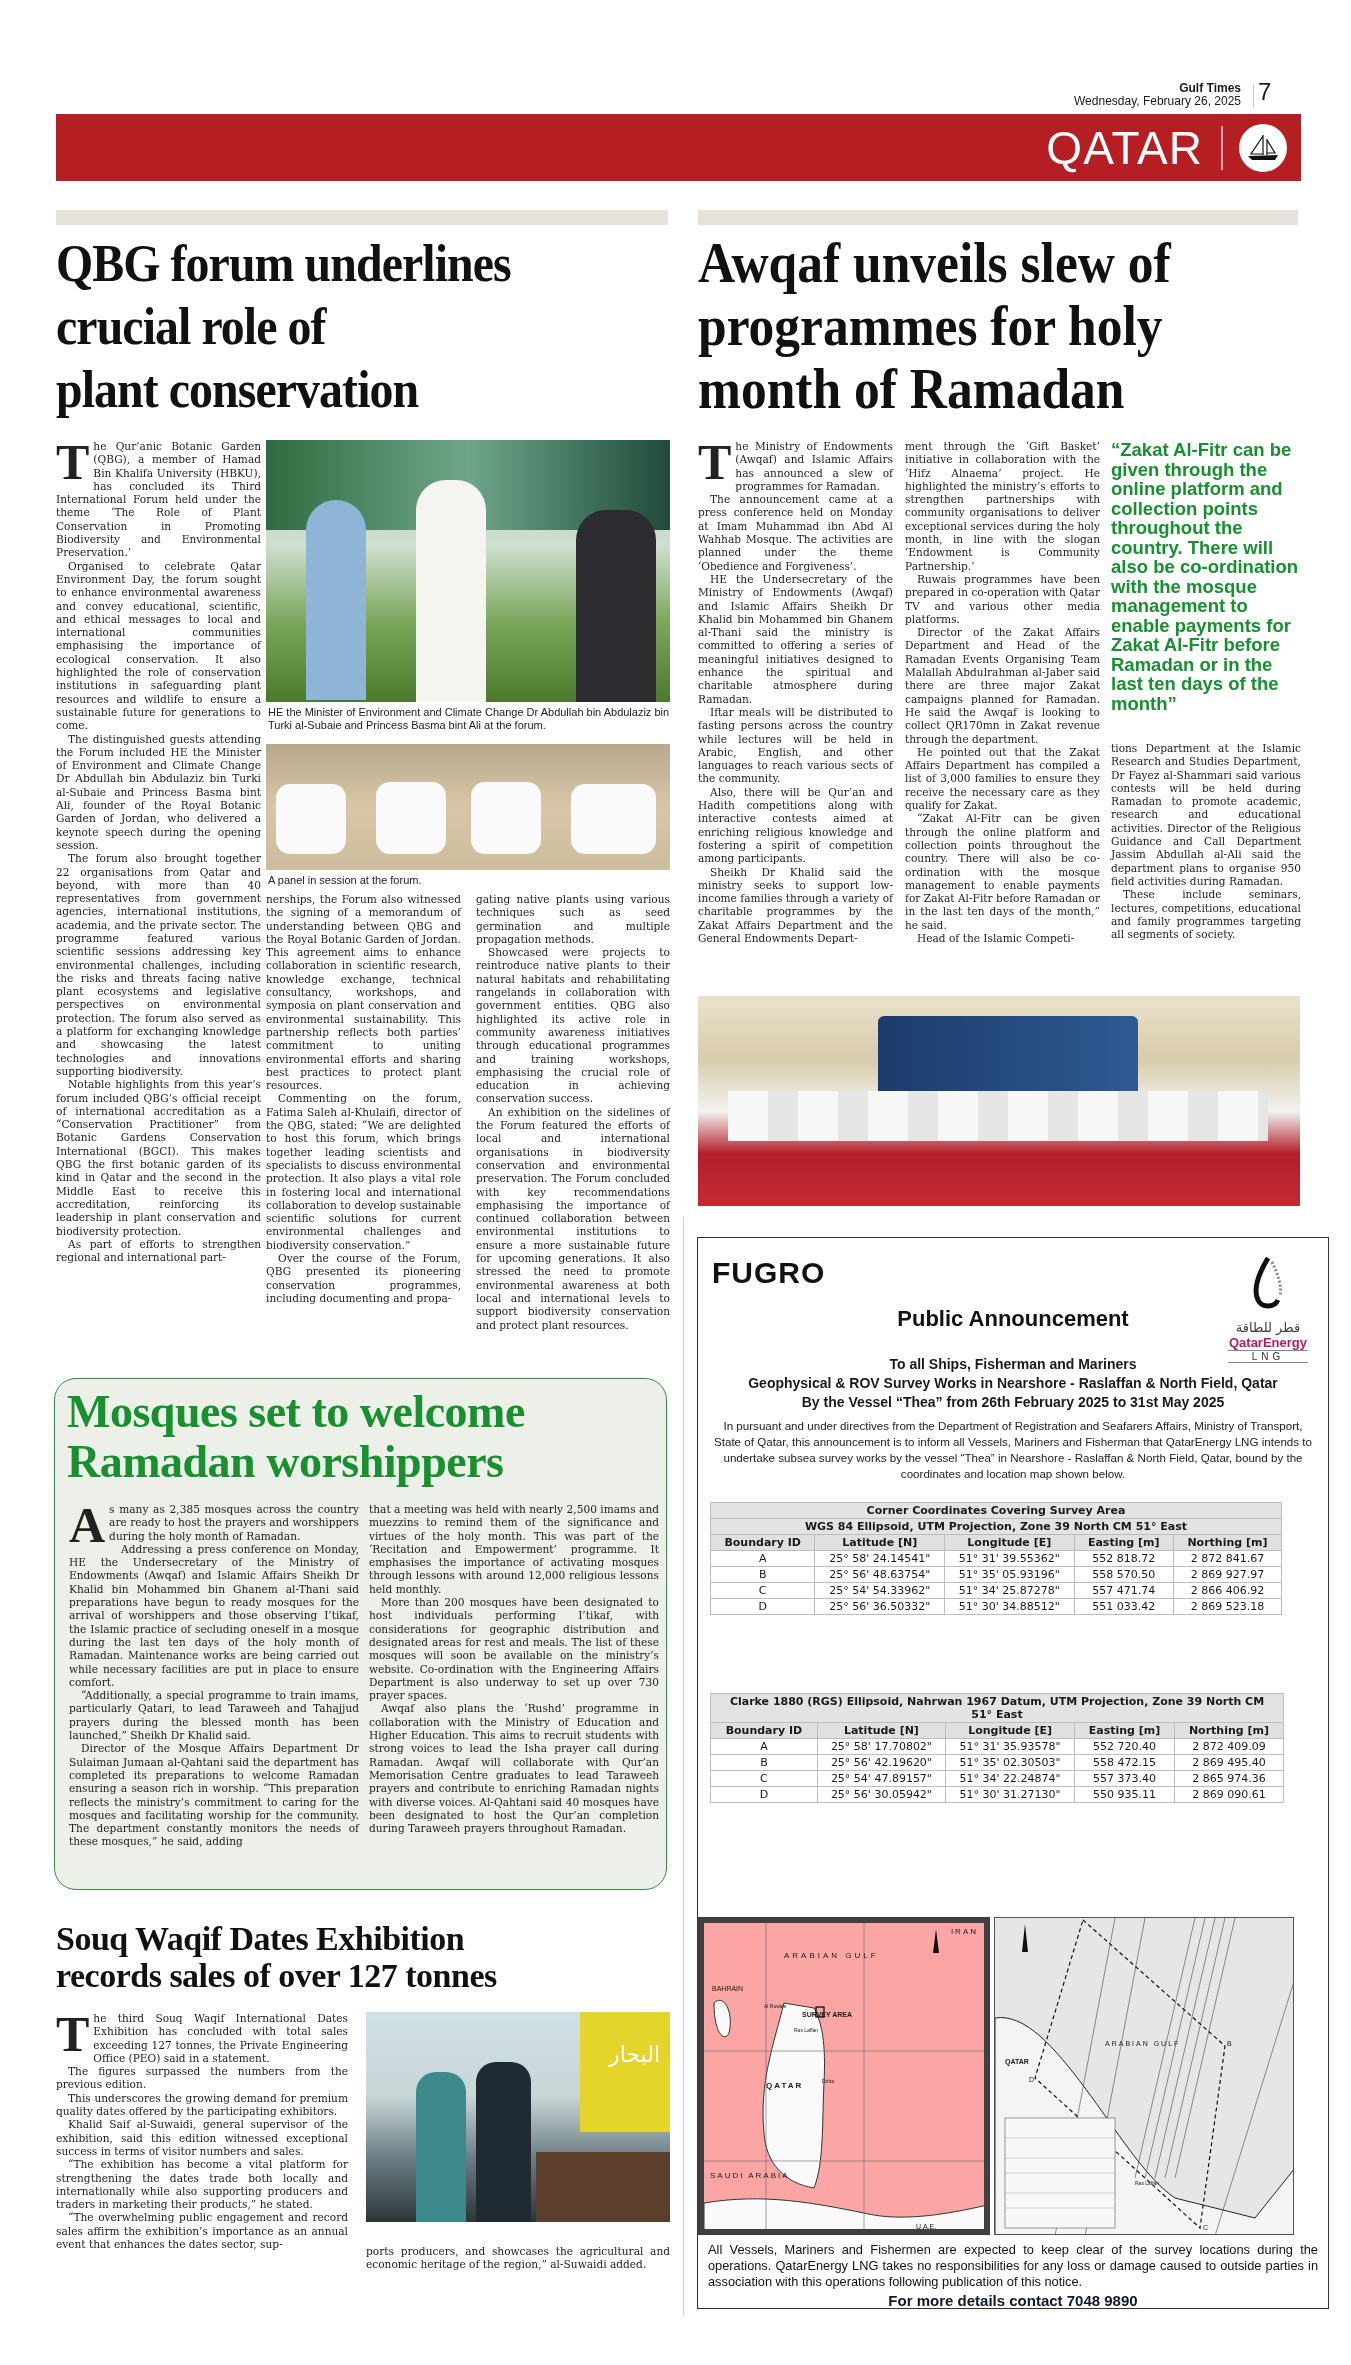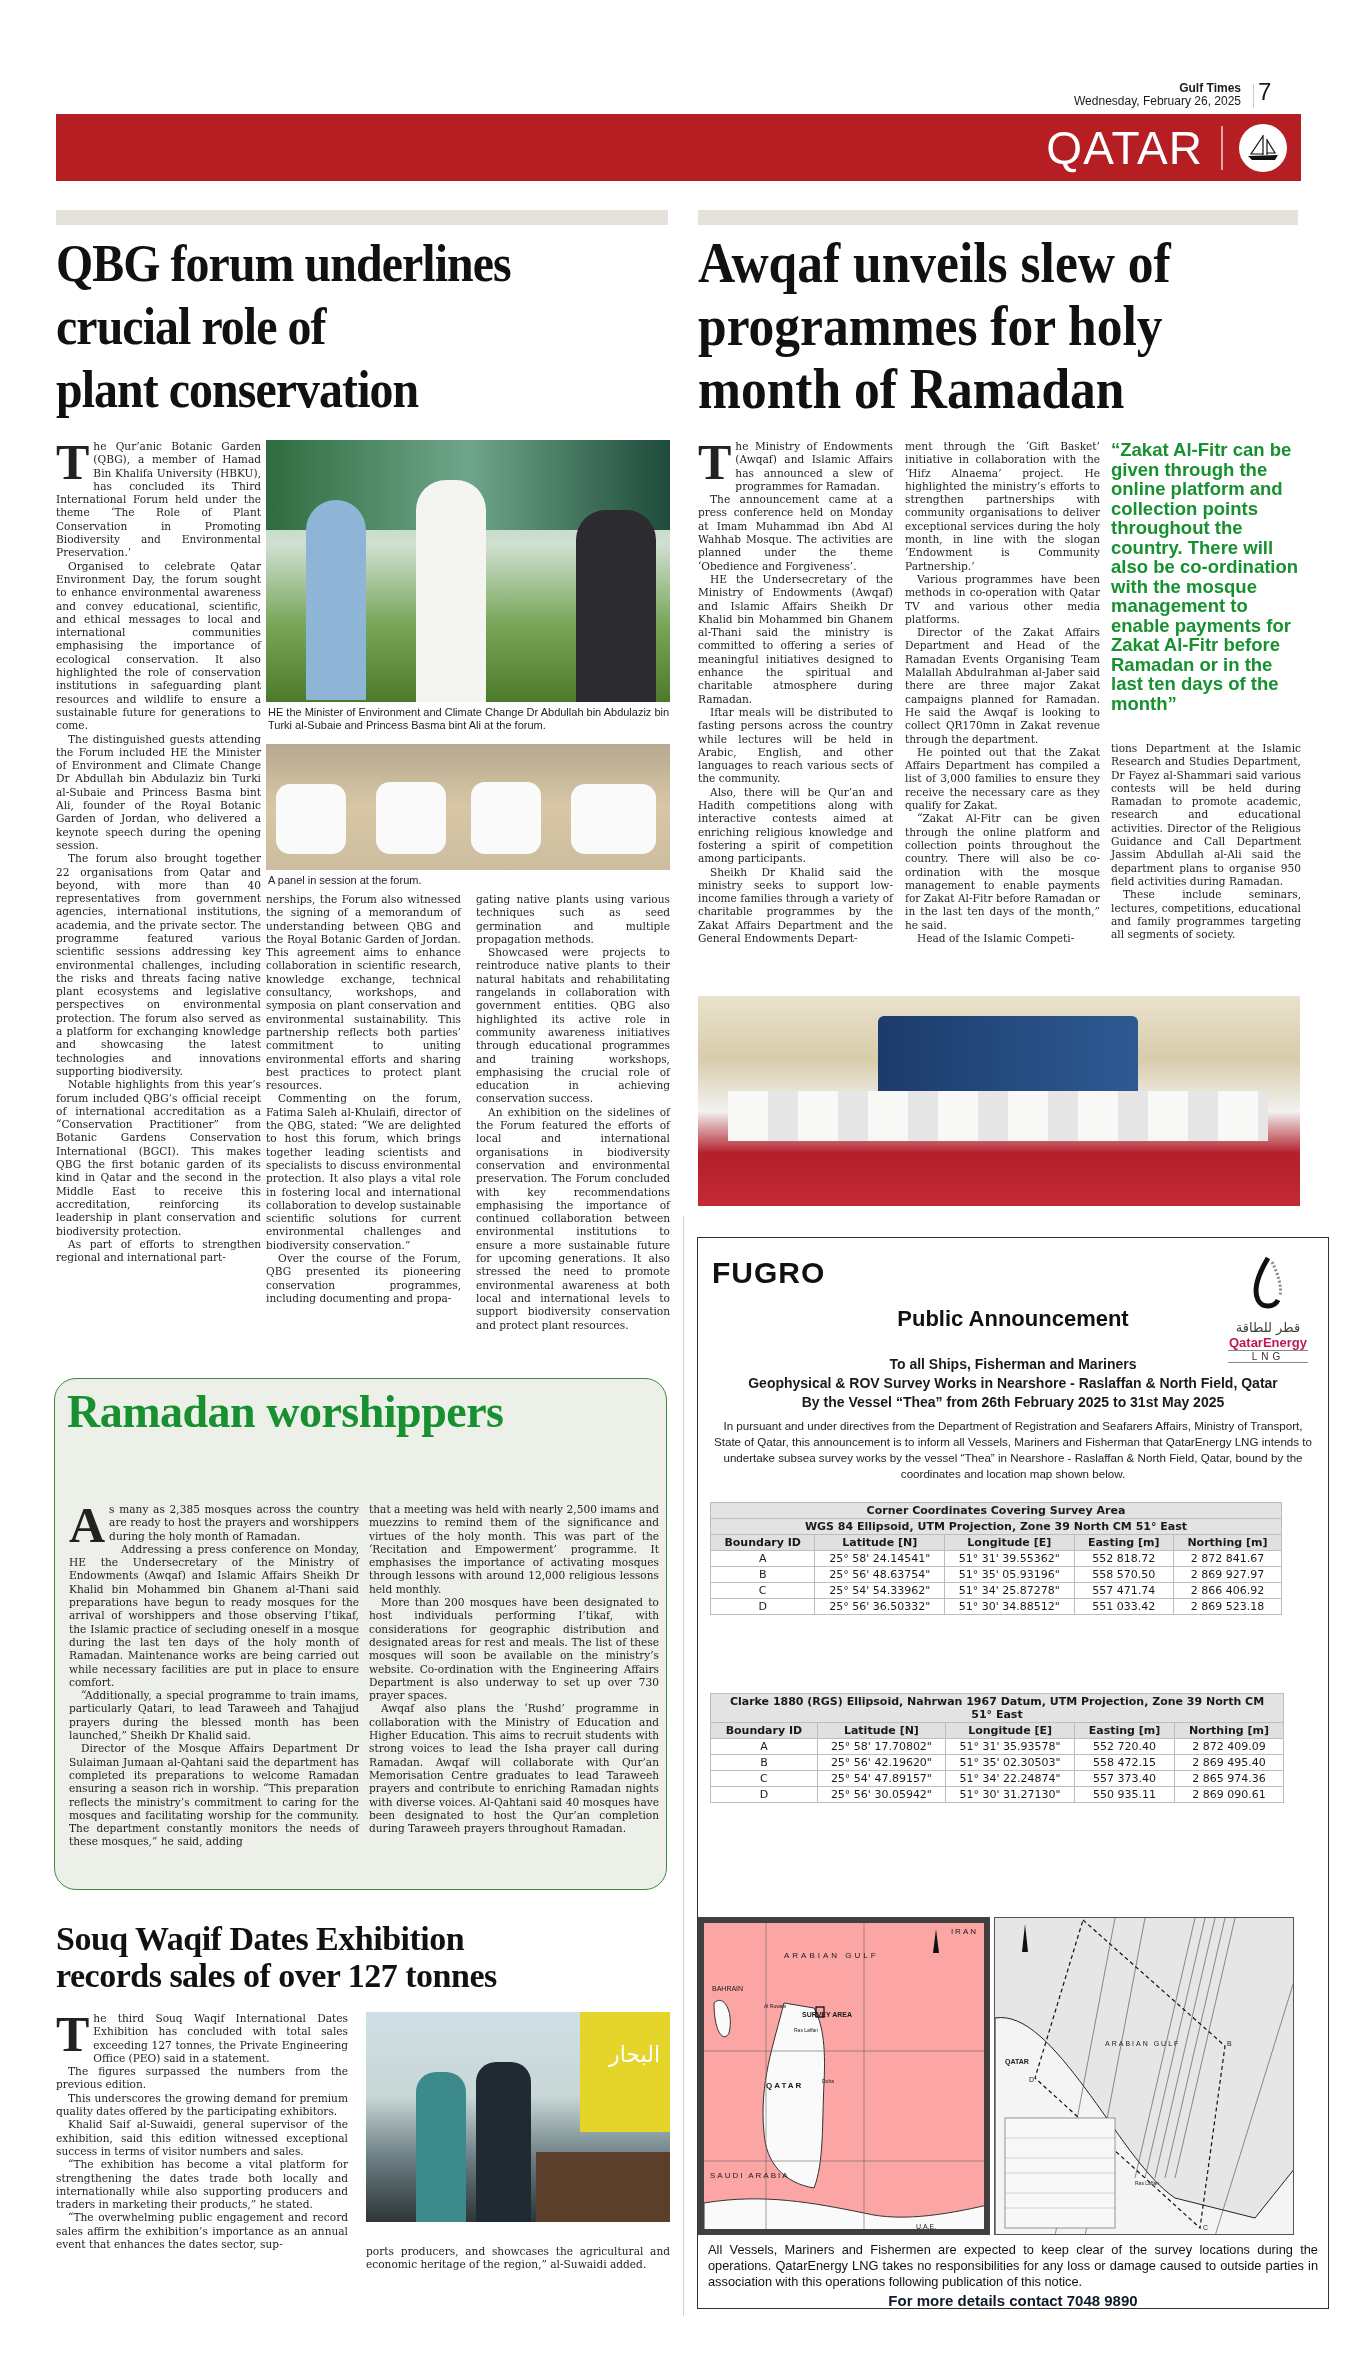--- a/index.html
+++ b/index.html
@@ -108,41 +108,42 @@
 <div class="abs body" style="left:698px;top:440px;width:195px">
   <p class="first"><span class="dropcap">T</span><span>he Ministry of Endowments (Awqaf) and Islamic Affairs has announced a slew of programmes for Ramadan.</span></p>
   <p>The announcement came at a press conference held on Monday at Imam Muhammad ibn Abd Al Wahhab Mosque. The activities are planned under the theme ‘Obedience and Forgiveness’.</p>
   <p>HE the Undersecretary of the Ministry of Endowments (Awqaf) and Islamic Affairs Sheikh Dr Khalid bin Mohammed bin Ghanem al-Thani said the ministry is committed to offering a series of meaningful initiatives designed to enhance the spiritual and charitable atmosphere during Ramadan.</p>
   <p>Iftar meals will be distributed to fasting persons across the country while lectures will be held in Arabic, English, and other languages to reach various sects of the community.</p>
   <p>Also, there will be Qur’an and Hadith competitions along with interactive contests aimed at enriching religious knowledge and fostering a spirit of competition among participants.</p>
   <p>Sheikh Dr Khalid said the ministry seeks to support low-income families through a variety of charitable programmes by the Zakat Affairs Department and the General Endowments Depart-</p>
 </div>
 <div class="abs body" style="left:905px;top:440px;width:195px">
   <p class="first">ment through the ‘Gift Basket’ initiative in collaboration with the ‘Hifz Alnaema’ project. He highlighted the ministry’s efforts to strengthen partnerships with community organisations to deliver exceptional services during the holy month, in line with the slogan ‘Endowment is Community Partnership.’</p>
-  <p>Various programmes have been methods in co-operation with Qatar TV and various other media platforms.</p>
+  <p>Ruwais programmes have been prepared in co-operation with Qatar TV and various other media platforms.</p>
   <p>Director of the Zakat Affairs Department and Head of the Ramadan Events Organising Team Malallah Abdulrahman al-Jaber said there are three major Zakat campaigns planned for Ramadan. He said the Awqaf is looking to collect QR170mn in Zakat revenue through the department.</p>
   <p>He pointed out that the Zakat Affairs Department has compiled a list of 3,000 families to ensure they receive the necessary care as they qualify for Zakat.</p>
   <p>“Zakat Al-Fitr can be given through the online platform and collection points throughout the country. There will also be co-ordination with the mosque management to enable payments for Zakat Al-Fitr before Ramadan or in the last ten days of the month,” he said.</p>
   <p>Head of the Islamic Competi-</p>
 </div>
 <div class="pull" style="left:1111px;top:440px;width:190px">“Zakat Al-Fitr can be given through the online platform and collection points throughout the country. There will also be co-ordination with the mosque management to enable payments for Zakat Al-Fitr before Ramadan or in the last ten days of the month”</div>
 <div class="abs body" style="left:1111px;top:742px;width:190px">
   <p class="first">tions Department at the Islamic Research and Studies Department, Dr Fayez al-Shammari said various contests will be held during Ramadan to promote academic, research and educational activities. Director of the Religious Guidance and Call Department Jassim Abdullah al-Ali said the department plans to organise 950 field activities during Ramadan.</p>
   <p>These include seminars, lectures, competitions, educational and family programmes targeting all segments of society.</p>
 </div>
 
 <div class="photo" style="left:698px;top:996px;width:602px;height:210px;background:linear-gradient(180deg,#e9e2cc 0%,#d8ccab 30%,#f2f2f0 55%,#b31f2b 75%,#c42a33 100%)">
   <div style="position:absolute;left:180px;top:20px;width:260px;height:90px;background:linear-gradient(90deg,#1c3b6b,#2e5a93);border-radius:6px"></div>
   <div style="position:absolute;left:30px;top:95px;width:540px;height:50px;background:repeating-linear-gradient(90deg,#f8f8f6 0 40px,#e6e6e6 40px 70px)"></div>
 </div>
 
 <div class="col-rule" style="left:683px;top:1216px;height:1100px"></div>
 
 <div class="green-box">
   <h2 class="green-head" style="position:absolute;left:12px;top:8px;width:600px">
+    <span style="display:block">Mosques set to welcome</span>
     <span style="display:block">Ramadan worshippers</span>
   </h2>
   <div class="body" style="position:absolute;left:14px;top:124px;width:290px">
     <p class="first"><span class="dropcap">A</span><span>s many as 2,385 mosques across the country are ready to host the prayers and worshippers during the holy month of Ramadan.</span></p>
     <p>Addressing a press conference on Monday, HE the Undersecretary of the Ministry of Endowments (Awqaf) and Islamic Affairs Sheikh Dr Khalid bin Mohammed bin Ghanem al-Thani said preparations have begun to ready mosques for the arrival of worshippers and those observing I’tikaf, the Islamic practice of secluding oneself in a mosque during the last ten days of the holy month of Ramadan. Maintenance works are being carried out while necessary facilities are put in place to ensure comfort.</p>
     <p>“Additionally, a special programme to train imams, particularly Qatari, to lead Taraweeh and Tahajjud prayers during the blessed month has been launched,” Sheikh Dr Khalid said.</p>
     <p>Director of the Mosque Affairs Department Dr Sulaiman Jumaan al-Qahtani said the department has completed its preparations to welcome Ramadan ensuring a season rich in worship. “This preparation reflects the ministry’s commitment to caring for the mosques and facilitating worship for the community. The department constantly monitors the needs of these mosques,” he said, adding</p>
   </div>
   <div class="body" style="position:absolute;left:314px;top:124px;width:290px">
     <p class="first">that a meeting was held with nearly 2,500 imams and muezzins to remind them of the significance and virtues of the holy month. This was part of the ‘Recitation and Empowerment’ programme. It emphasises the importance of activating mosques through lessons with around 12,000 religious lessons held monthly.</p>

